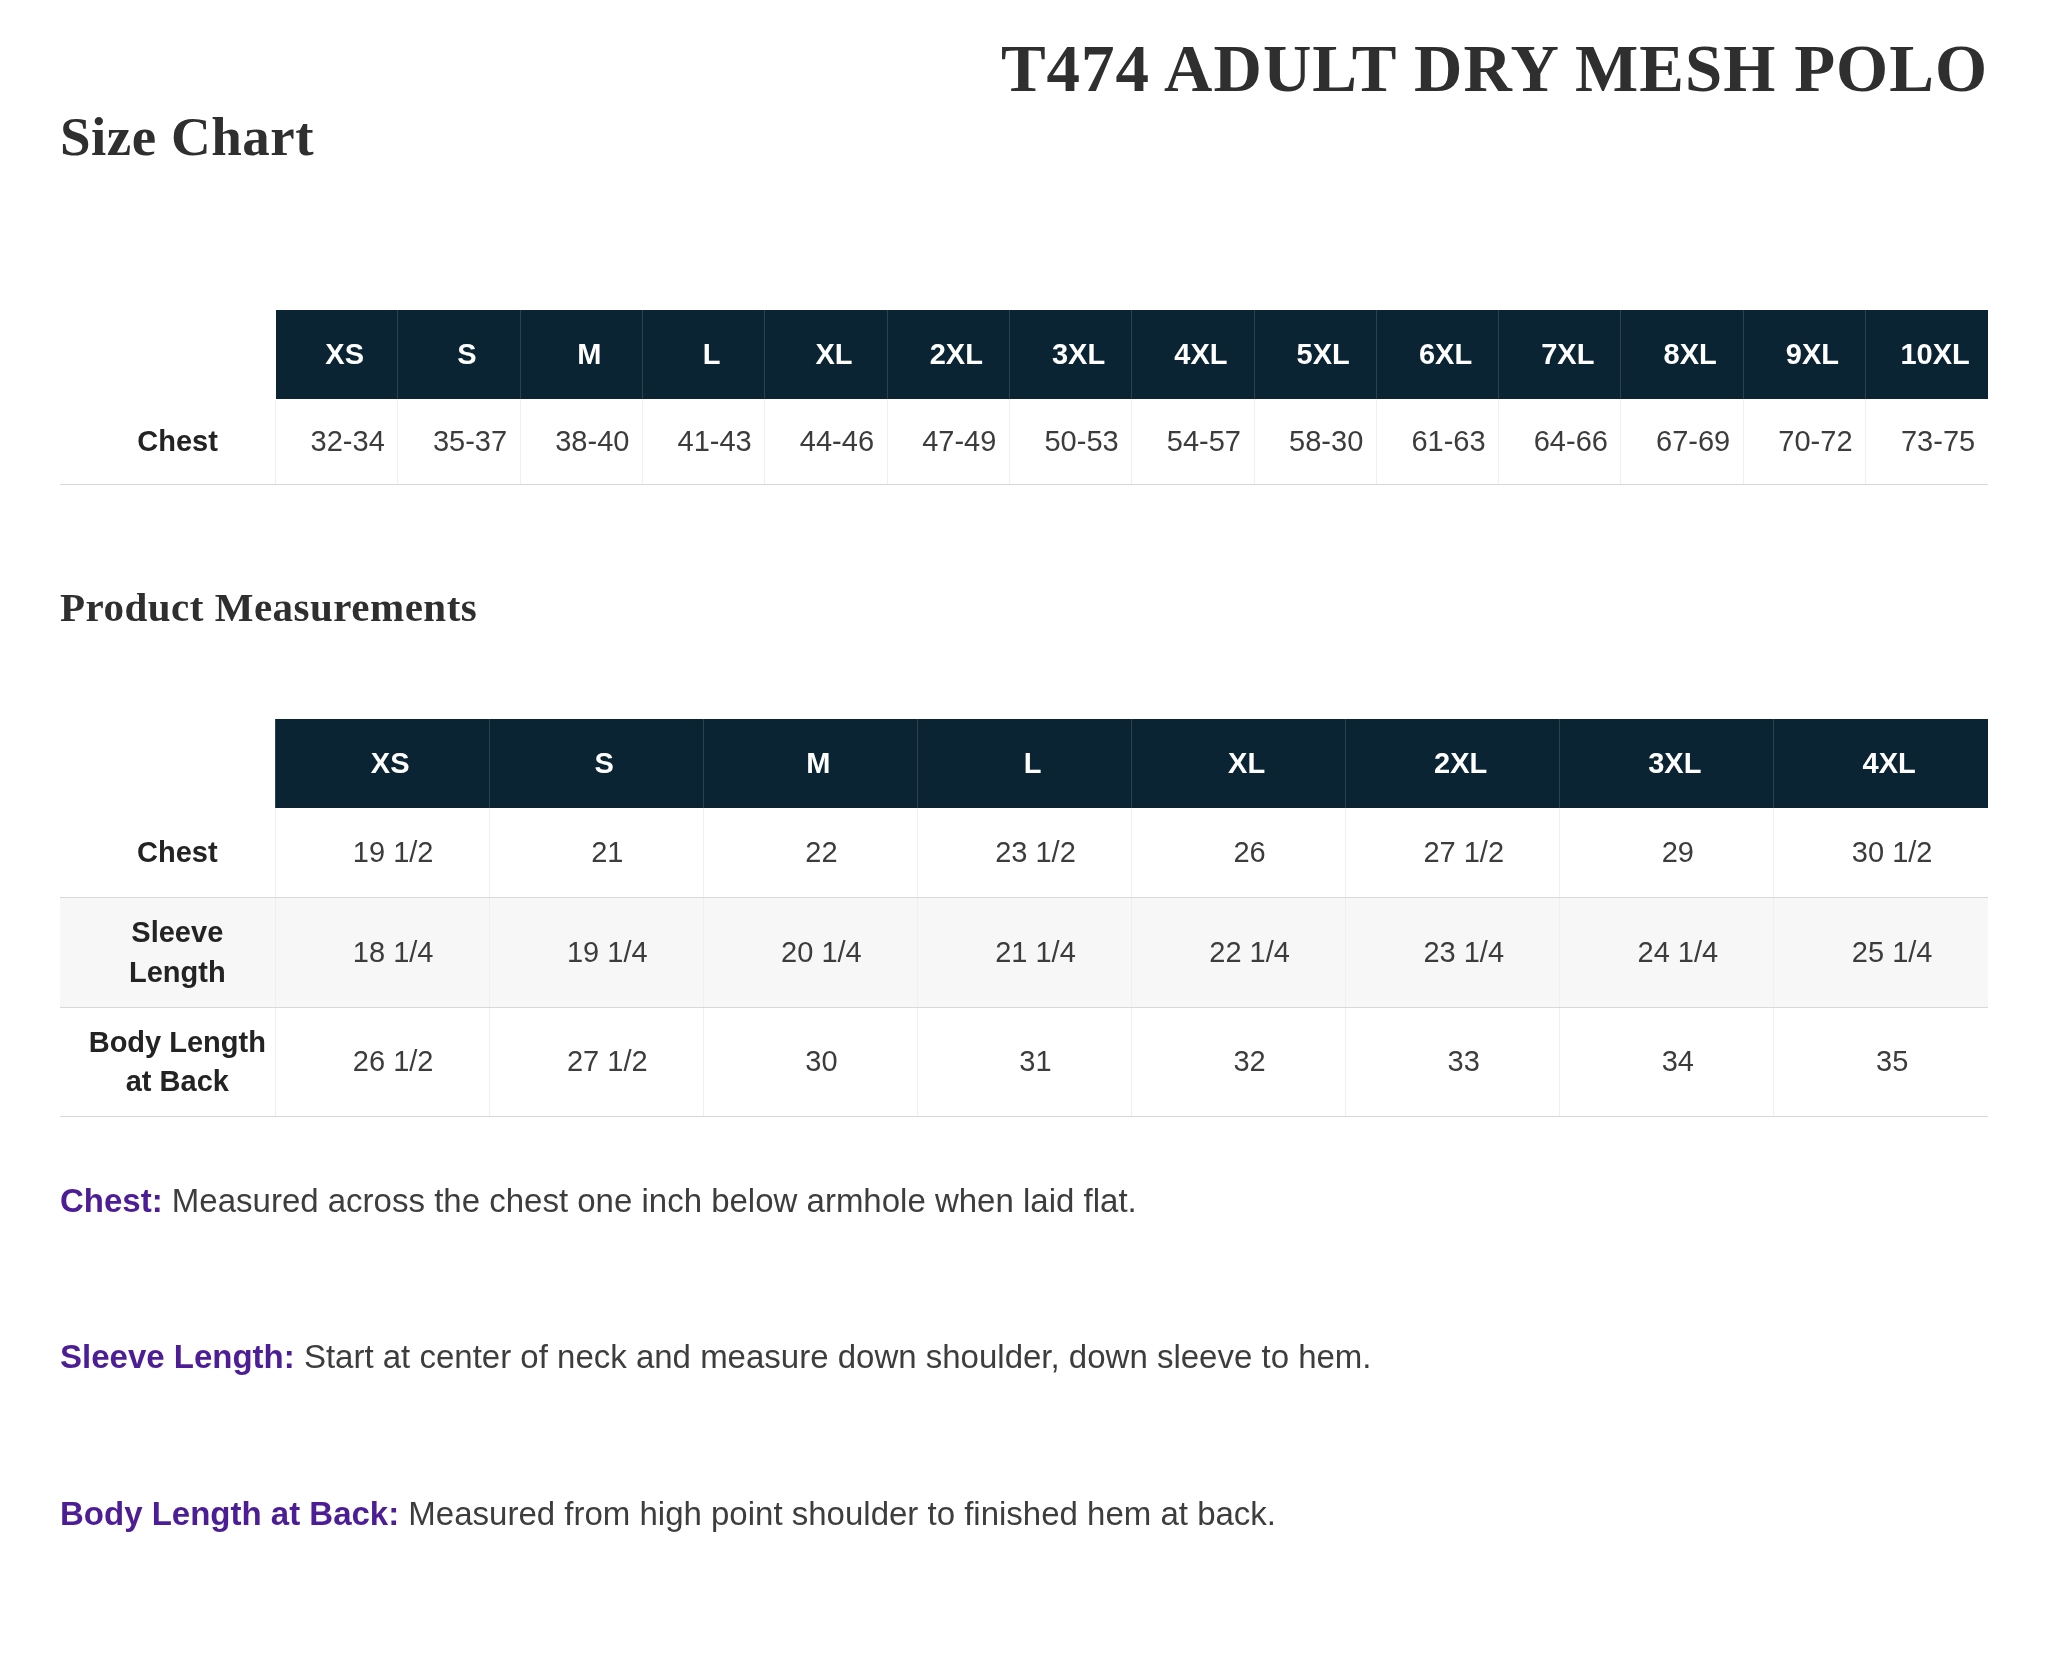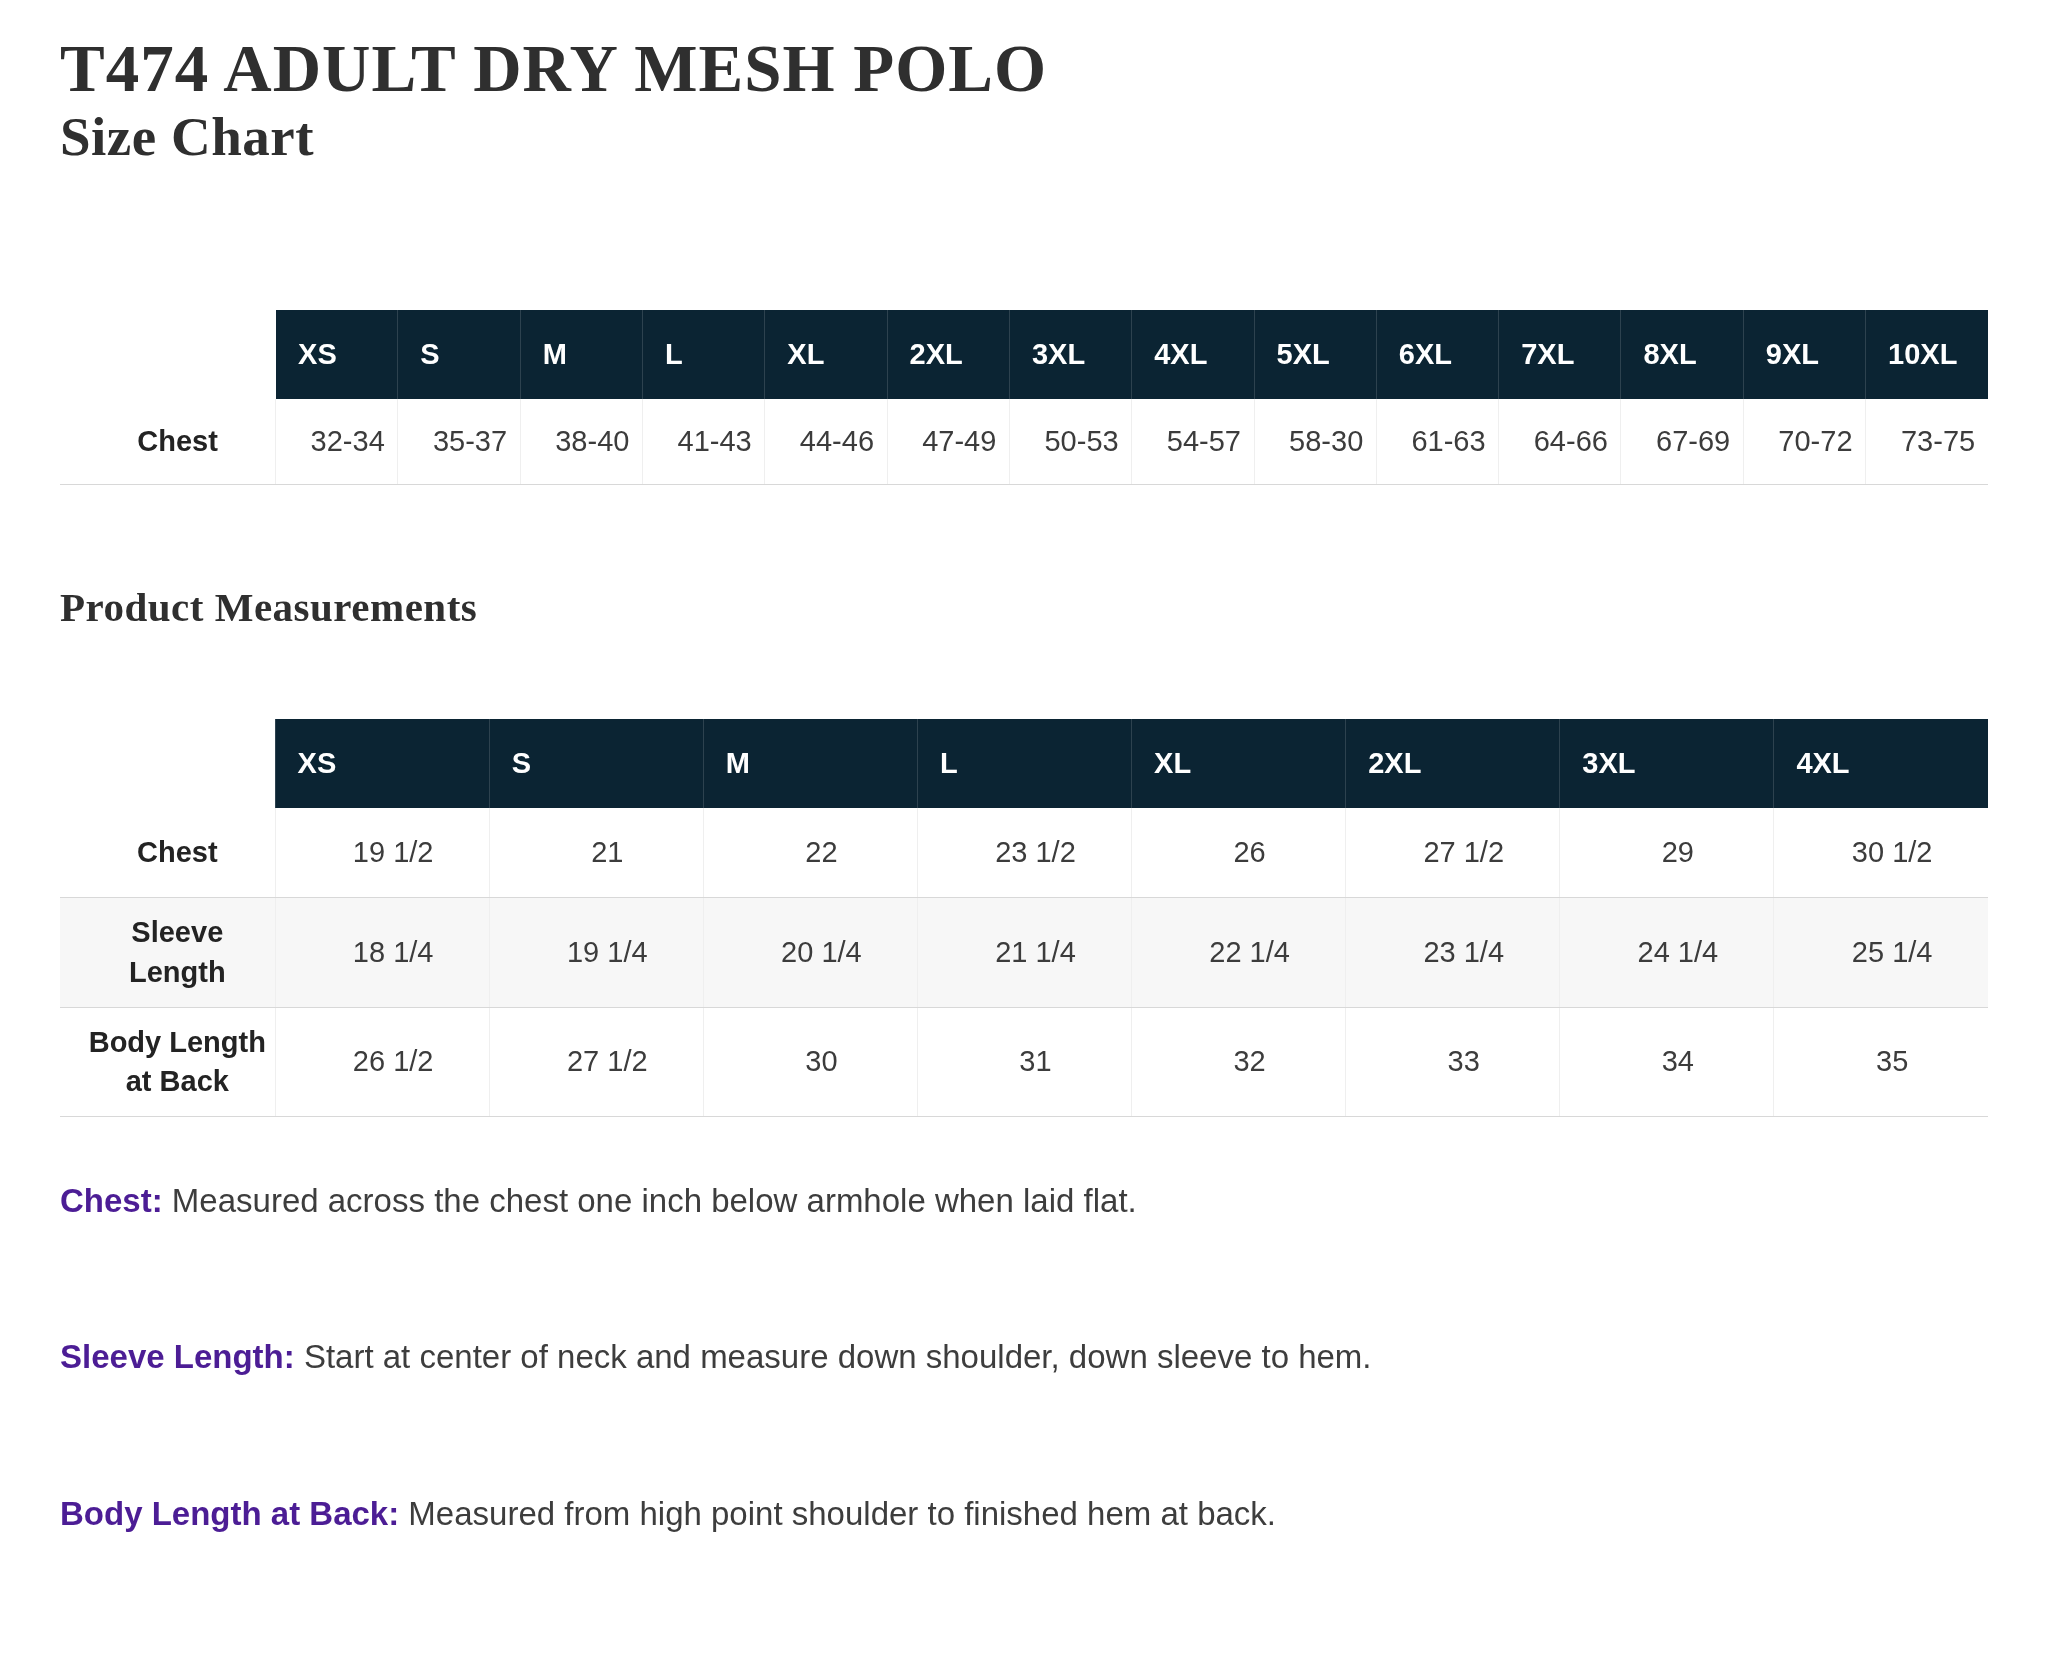--- a/index.html
+++ b/index.html
@@ -13,20 +13,21 @@
     overflow: hidden;
   }
   .page-title {
     font-family: "Liberation Serif", serif;
     font-weight: 700;
     font-size: 67px;
     line-height: 1.02;
     color: #2f2f2f;
     margin: 0;
     letter-spacing: 1px;
+    text-align: right;
   }
   .page-subtitle {
     font-family: "Liberation Serif", serif;
     font-weight: 700;
     font-size: 55px;
     line-height: 1.05;
     color: #2f2f2f;
     margin: 6px 0 0 0;
     letter-spacing: 0.5px;
   }
@@ -35,21 +36,21 @@
     table-layout: fixed;
     width: 1928px;
   }
   table.size-chart { margin-top: 144px; }
   table.measurements { margin-top: 88px; }
   table.sizes th {
     background: #0b2433;
     color: #ffffff;
     font-size: 29px;
     font-weight: bold;
-    text-align: left;
+    text-align: center;
     vertical-align: middle;
     padding: 28px 6px 28px 22px;
     border-left: 1px solid rgba(255,255,255,0.14);
     margin-left: 24px;
   }
   table.sizes th.corner {
     background: transparent;
     border-left: none;
   }
   table.sizes td {

